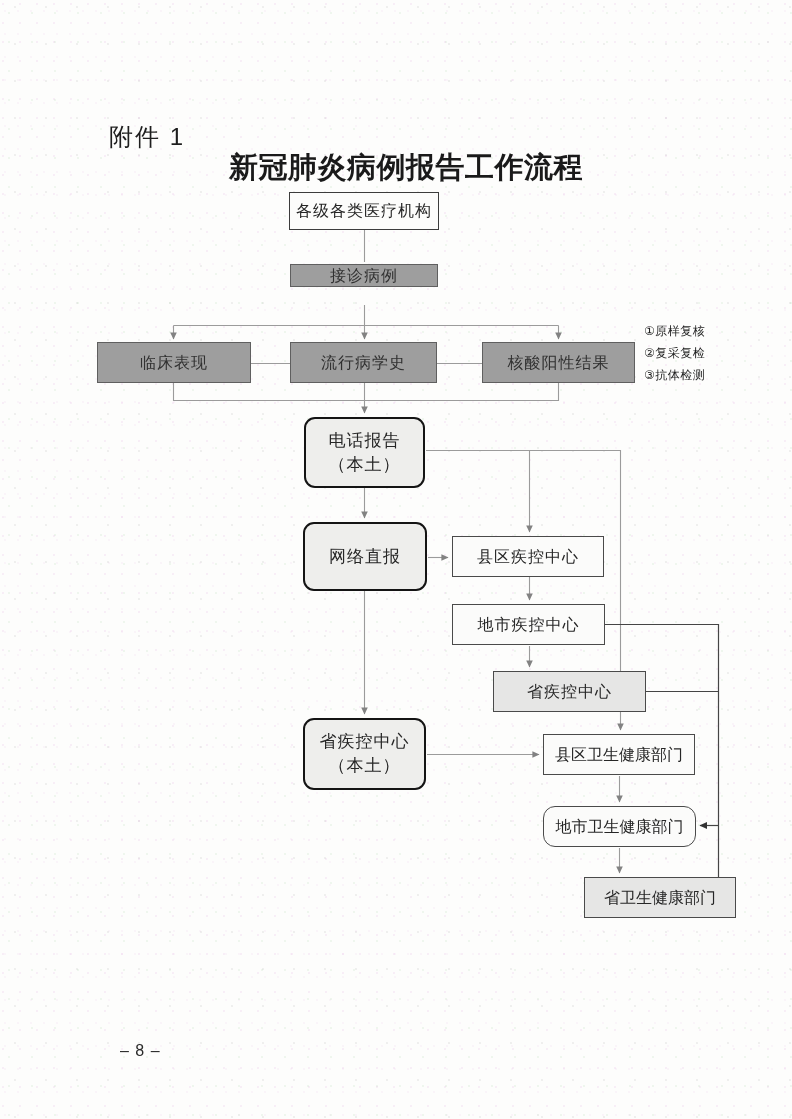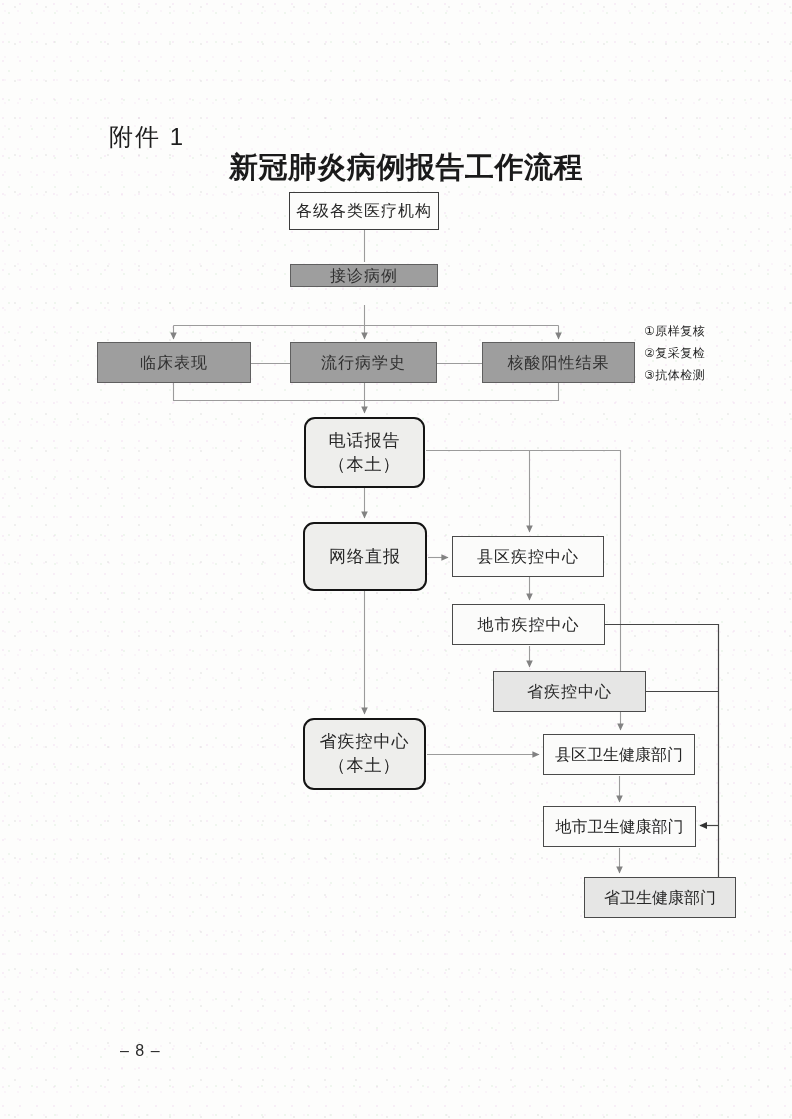--- a/index.html
+++ b/index.html
@@ -173,21 +173,21 @@
 
   <div class="abs node rounded" style="left:303px;top:718px;width:123px;height:72px;">
     <span>省疾控中心</span>
     <span>（本土）</span>
   </div>
 
   <div class="abs node box-thin" style="left:543px;top:734px;width:152px;height:41px;letter-spacing:0;">
     <span>县区卫生健康部门</span>
   </div>
 
-  <div class="abs node box-thin" style="left:543px;top:806px;width:153px;height:41px;letter-spacing:0;">
+  <div class="abs node box-thin" style="left:543px;top:806px;width:153px;height:41px;letter-spacing:0;border-radius:12px;">
     <span>地市卫生健康部门</span>
   </div>
 
   <div class="abs node box-light" style="left:544px;top:877px;width:152px;height:41px;letter-spacing:0;">
     <span>省卫生健康部门</span>
   </div>
 
   <div id="page-number" class="abs">– 8 –</div>
 
 </div>

